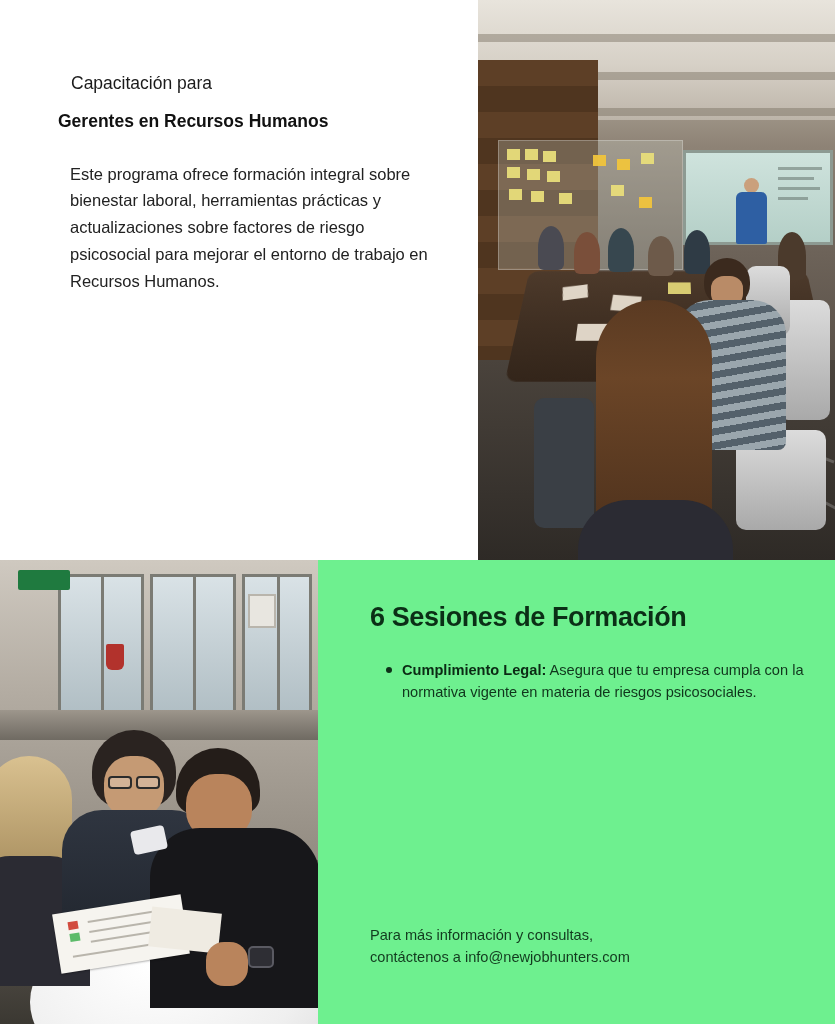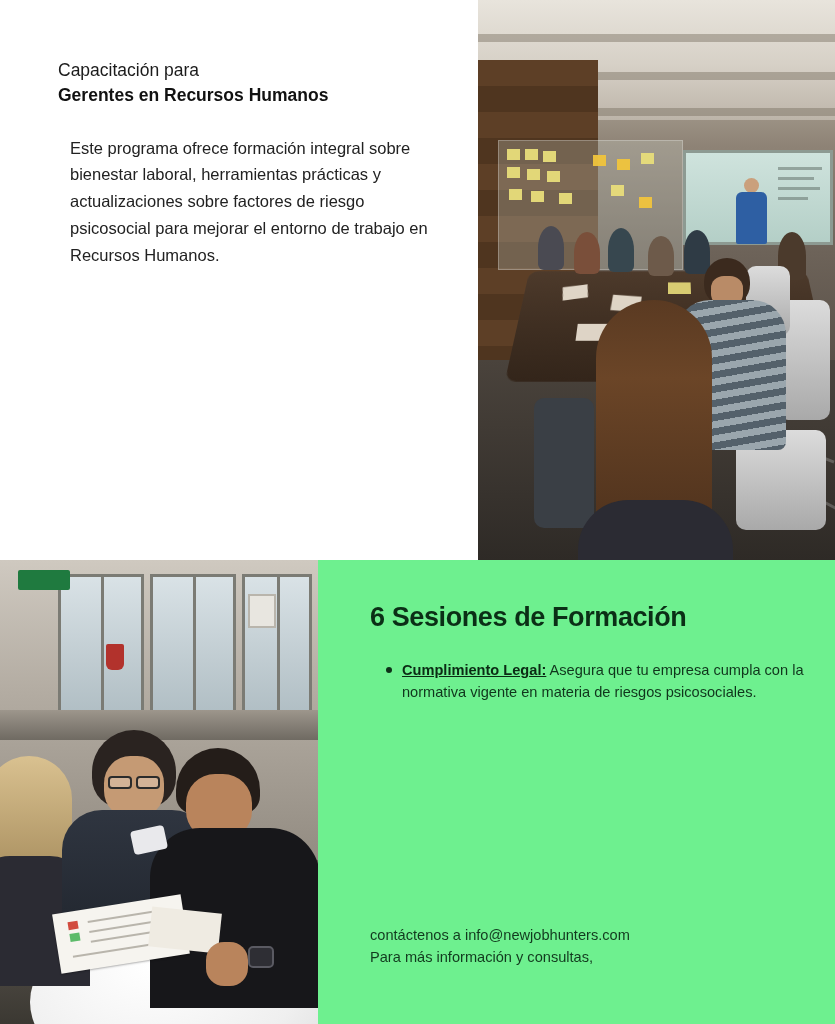--- a/index.html
+++ b/index.html
@@ -37,21 +37,21 @@
     line-height: 1.08;
     letter-spacing: -1.2px;
     color: #0b0b0b;
     margin: 0 0 30px 0;
     width: 400px;
   }
   .subtitle-line1 {
     font-size: 17.5px;
     color: #1b1b1b;
     line-height: 1.45;
-    margin: 0;
+    margin: 13px;
   }
   .subtitle-line2 {
     font-size: 17.5px;
     font-weight: bold;
     color: #111111;
     line-height: 1.45;
     margin: 0 0 26px 0;
   }
   .body-paragraph {
     font-size: 16.5px;
@@ -259,21 +259,21 @@
     margin-bottom: 7px;
   }
   .bullets li::before {
     content: "";
     position: absolute;
     left: -16px; top: 7px;
     width: 6px; height: 6px;
     border-radius: 50%;
     background: #0d3118;
   }
-  .bullets strong { font-weight: bold; color: #0b2a14; text-decoration: underline; }
+  .bullets strong { font-weight: bold; color: #0b2a14; }
   .footer-note {
     position: absolute;
     left: 52px; top: 365px;
     width: 430px;
     font-size: 14.6px;
     line-height: 1.5;
     color: #123a1e;
   }
 </style>
 </head>
@@ -407,16 +407,16 @@
 
 <div class="green-panel-lower"></div>
 <div class="green-panel">
   <div class="green-heading">6 Sesiones de Formación</div>
 
   <ul class="bullets">
     <li><strong>Cumplimiento Legal:</strong><span> Asegura que tu empresa cumpla con la normativa vigente en materia de riesgos psicosociales.</span></li>
   </ul>
 
   <div class="footer-note">
+    <div>Para más información y consultas,</div>
     <div>contáctenos a info@newjobhunters.com</div>
-    <div>Para más información y consultas,</div>
   </div>
 </div>
 
 </body></html>

